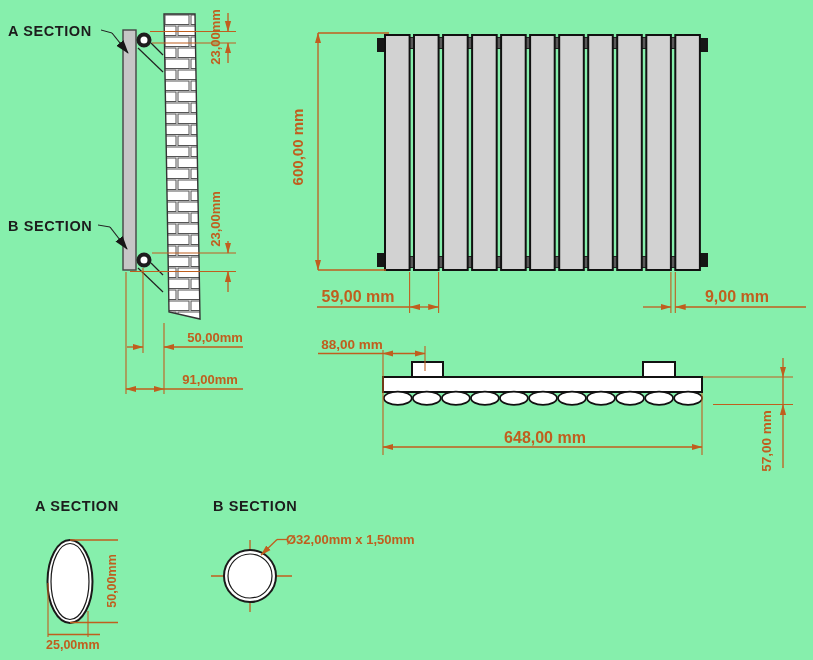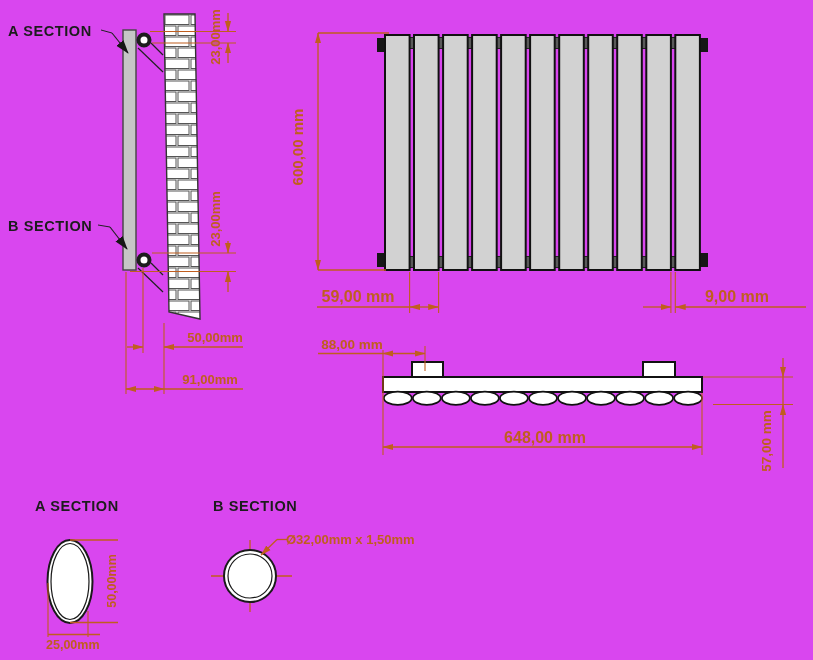--- a/index.html
+++ b/index.html
@@ -1,16 +1,16 @@
 <!DOCTYPE html>
 <html><head>
 <meta charset="utf-8">
 <style>
   html,body{margin:0;padding:0;background:#ffffff;}
-  .stage{position:relative;width:813px;height:660px;background:#d946ef;overflow:hidden;
+  .stage{position:relative;width:813px;height:660px;background:#86efac;overflow:hidden;
          font-family:"Liberation Sans",sans-serif;}
   svg{display:block}
   .dimline{stroke:#C05E1E;stroke-width:1.3;fill:none}
   .extline{stroke:#C05E1E;stroke-width:1.1;fill:none}
   .dimtext{fill:#C05E1E;font-weight:bold;font-family:"Liberation Sans",sans-serif}
   .t13{font-size:13px}.t135{font-size:13.5px}.t15{font-size:15px}.t16{font-size:16px}.t125{font-size:12.5px}
   .blackline{stroke:#222;stroke-width:1.2;fill:none}
   .thinblack{stroke:#222;stroke-width:1;fill:none}
   .panel{fill:#D2D2D2;stroke:#111;stroke-width:2}
   .sidepanel{fill:#C6C6C6;stroke:#444;stroke-width:1.4}

